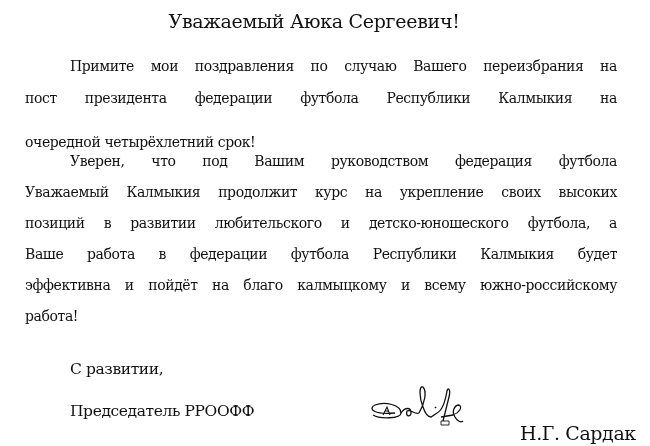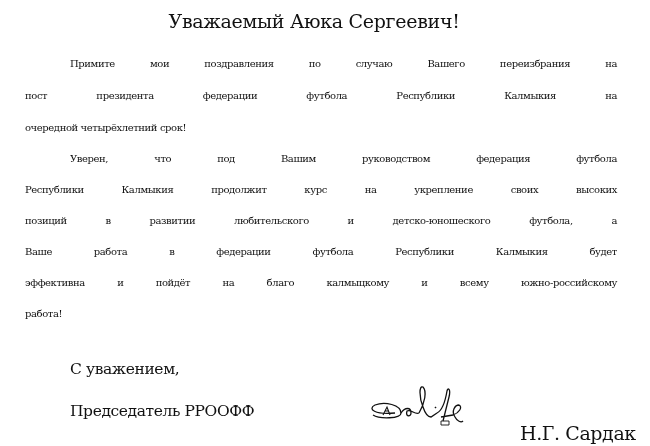--- a/index.html
+++ b/index.html
@@ -1,20 +1,20 @@
 <!DOCTYPE html>
 <html><head>
 <meta charset="utf-8">
 <style>
   html, body { margin: 0; padding: 0; background: #ffffff; }
   body { width: 650px; height: 446px; position: relative; overflow: hidden;
          font-family: "DejaVu Serif", "Liberation Serif", serif; color: #111; }
   .title { position: absolute; left: 0; width: 628px; top: 10px; text-align: center;
            font-size: 19px; letter-spacing: -0.3px; }
-  .line { position: absolute; left: 25px; width: 592px; font-size: 10px;
+  .line { position: absolute; left: 25px; width: 592px; font-size: 14px;
           text-align: justify; text-align-last: justify; white-space: nowrap; letter-spacing: -0.4px; }
   .line.last { text-align-last: left; }
   .line.indent { left: 70px; width: 547px; }
   .line span.j { display: block; width: 100%; text-align: justify; text-align-last: justify; white-space: normal; }
   .line.last span.j { text-align-last: left; }
   .closing { position: absolute; left: 70px; top: 360px; font-size: 15.5px; letter-spacing: -0.4px; }
   .role { position: absolute; left: 70px; top: 402px; font-size: 15.5px; letter-spacing: -0.4px; text-align: right; }
   .name { position: absolute; left: 520px; top: 422px; font-size: 19px; letter-spacing: -0.4px; }
   .sig { position: absolute; left: 365px; top: 383px; width: 105px; height: 45px; }
 </style>
@@ -24,47 +24,47 @@
 <div>
   <div class="title">Уважаемый Аюка Сергеевич!</div>
 
   <div>
     <div class="line indent" style="top:58px">
         <span class="j">Примите мои поздравления по случаю Вашего переизбрания на</span>
       </div>
     <div class="line" style="top:90px">
         <span class="j">пост президента федерации футбола Республики Калмыкия на</span>
       </div>
-    <div class="line last" style="top:122px">
+    <div class="line last" style="top:134px">
         <span class="j">очередной четырёхлетний срок!</span>
       </div>
   </div>
 
   <div>
     <div class="line indent" style="top:153px">
         <span class="j">Уверен, что под Вашим руководством федерация футбола</span>
       </div>
     <div class="line" style="top:184px">
-        <span class="j">Республики Калмыкия продолжит курс на укрепление своих высоких</span>
+        <span class="j">Уважаемый Калмыкия продолжит курс на укрепление своих высоких</span>
       </div>
     <div class="line" style="top:215px">
         <span class="j">позиций в развитии любительского и детско-юношеского футбола, а</span>
       </div>
     <div class="line" style="top:246px">
         <span class="j">Ваше работа в федерации футбола Республики Калмыкия будет</span>
       </div>
     <div class="line" style="top:277px">
         <span class="j">эффективна и пойдёт на благо калмыцкому и всему южно-российскому</span>
       </div>
     <div class="line last" style="top:308px">
         <span class="j">работа!</span>
       </div>
   </div>
 
-  <div class="closing">С уважением,</div>
+  <div class="closing">С развитии,</div>
   <div class="role">Председатель РРООФФ</div>
 
   <svg class="sig" viewBox="0 0 105 45">
     <path d="M30 30 C10 32, 2 26, 10 22 C20 18, 36 22, 36 30 C36 36, 14 36, 8 32" fill="none" stroke="#111" stroke-width="1.3"></path>
     <path d="M18 32 L22 24 L25 32 M20 28 L24 28" fill="none" stroke="#111" stroke-width="1.1"></path>
     <path d="M36 30 C40 24, 46 24, 46 30 C46 34, 40 34, 42 28 C46 26, 50 32, 54 30" fill="none" stroke="#111" stroke-width="1.3"></path>
     <path d="M54 30 C60 20, 62 8, 58 4 C54 2, 54 14, 58 24 C60 30, 62 34, 66 34 L72 30" fill="none" stroke="#111" stroke-width="1.3"></path>
     <path d="M70 24 L71 25" stroke="#111" stroke-width="1.6"></path>
     <path d="M72 30 C76 28, 80 20, 82 8 C83 4, 86 6, 84 14 C82 22, 80 30, 78 38 M76 34 L88 32 C94 30, 98 24, 94 22 C90 22, 86 28, 90 34 C92 38, 96 40, 98 38" fill="none" stroke="#111" stroke-width="1.3"></path>
     <path d="M76 38 L84 38 L84 42 L76 42 Z" fill="none" stroke="#111" stroke-width="0.9"></path>

